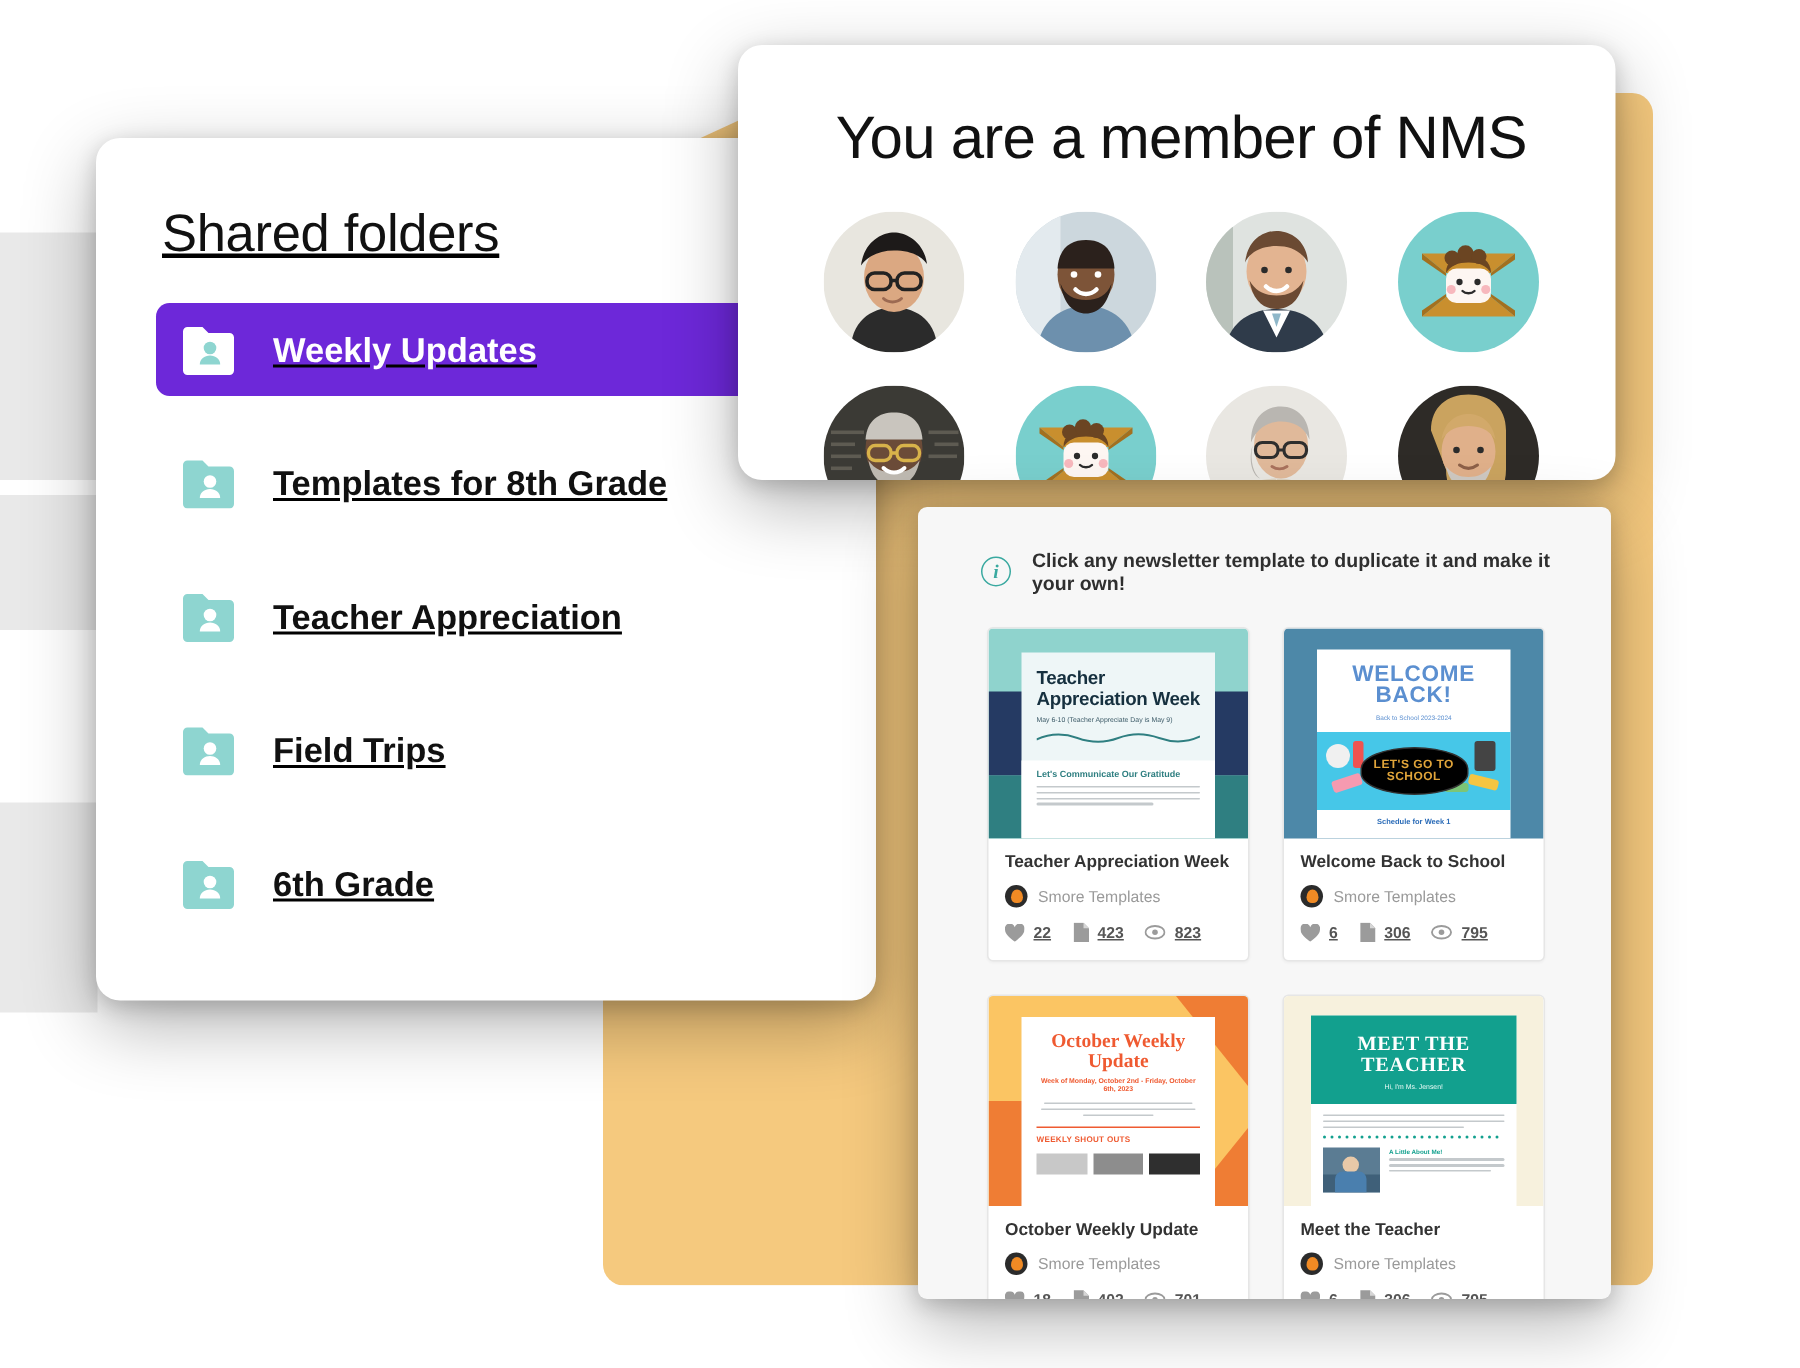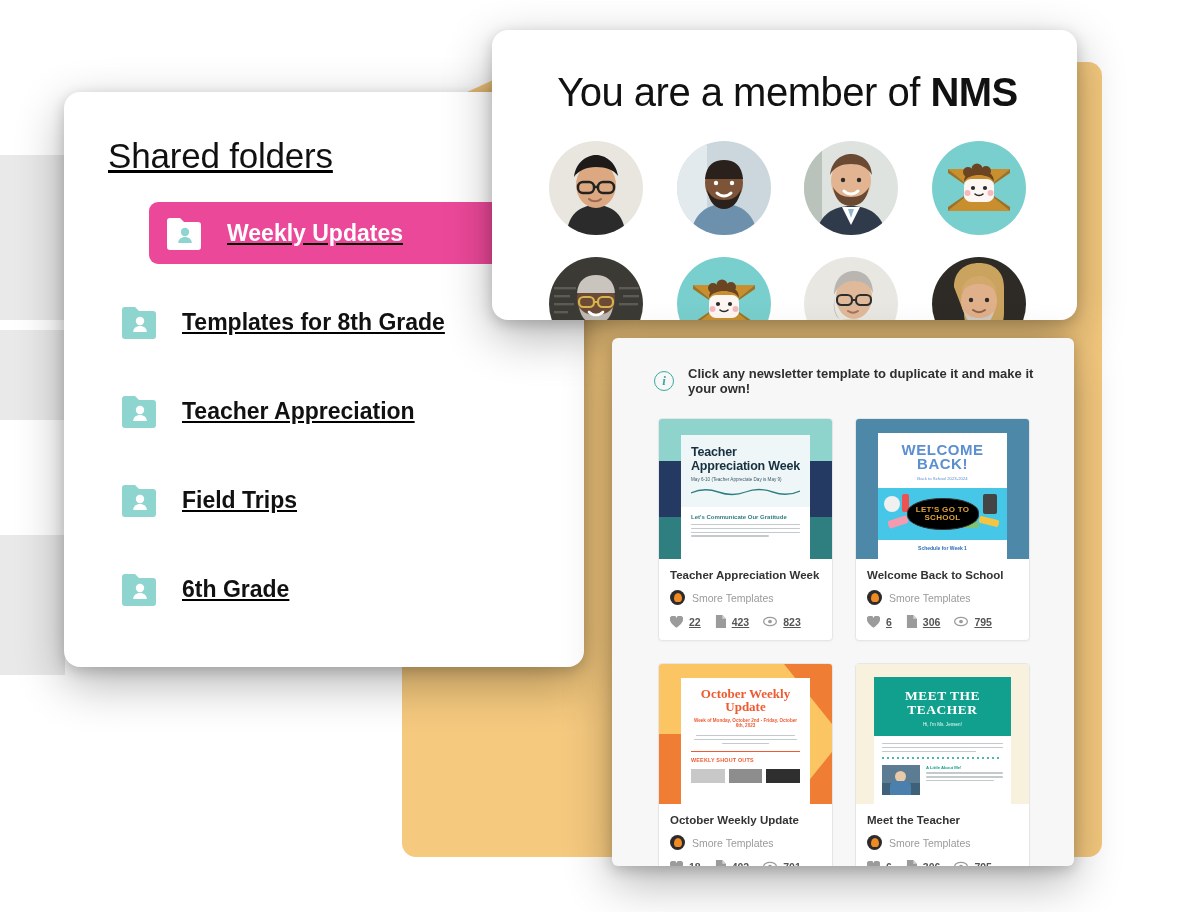--- a/index.html
+++ b/index.html
@@ -49,34 +49,34 @@
     font-size:35px; font-weight:400; color:#111; letter-spacing:-0.2px;
     margin:10px 0 26px 4px;
   }
   .folder-list { list-style:none; }
   .folder-item {
     display:flex; align-items:center; gap:22px;
     height:62px; padding:0 18px 0 16px;
     border-radius:9px; margin-bottom:27px;
     cursor:pointer;
   }
-  .folder-item.active { background:#ec4899;margin-left:45px; }
+  .folder-item.active { background:#6d28d9; }
   .folder-label {
     font-size:23px; font-weight:bold; color:#111; white-space:nowrap;
   }
   .folder-item.active .folder-label { color:#ffffff; }
   .folder-ico { width:40px; height:34px; flex:0 0 auto; }
 
   
   #nms-card { left:492px; top:30px; width:585px; height:290px; padding:40px 34px 0 40px; overflow:hidden; }
   .nms-title {
     font-size:40px; font-weight:400; color:#111; text-align:center;
     white-space:nowrap; letter-spacing:-0.5px; margin-bottom:26px;
   }
-  .nms-title b { font-weight:bold; }
+  .nms-title b { font-weight:normal; }
   .avatar-grid {
     display:grid; grid-template-columns:repeat(4, 1fr);
     row-gap:22px; justify-items:center;
   }
   .avatar {
     width:94px; height:94px; border-radius:50%;
     overflow:hidden; position:relative;
   }
 
   

